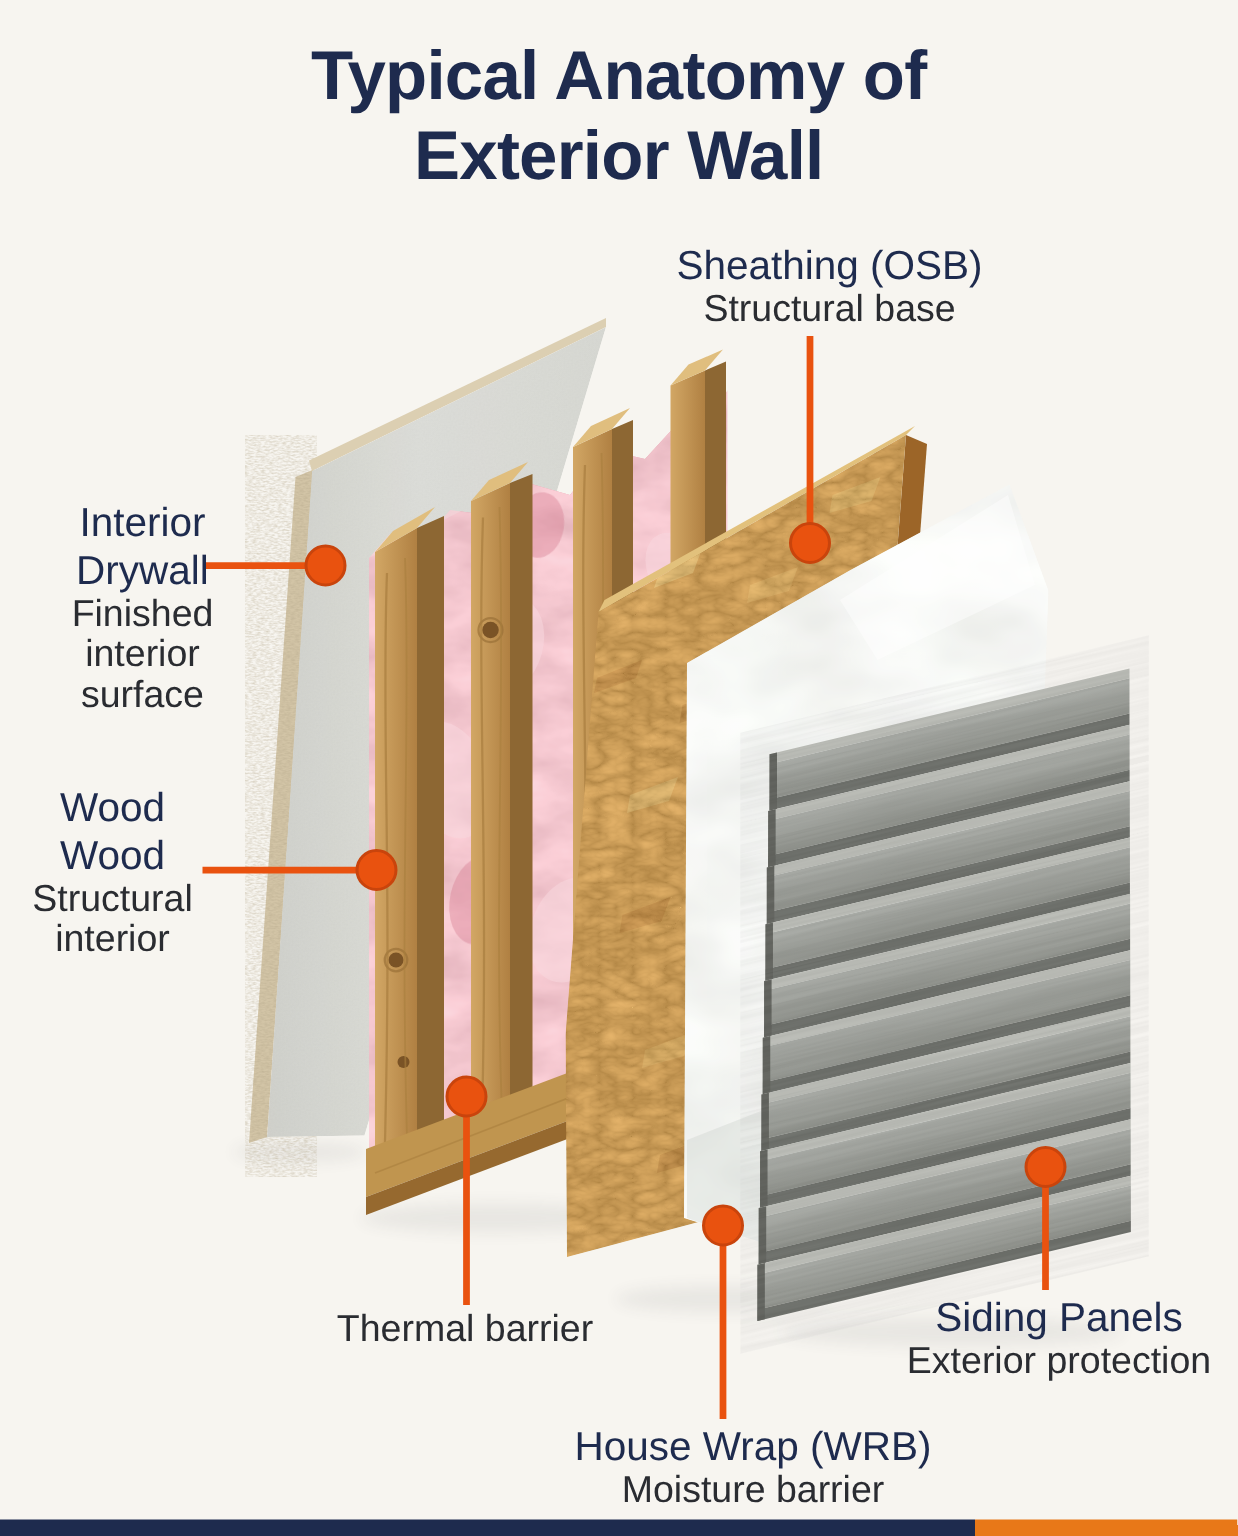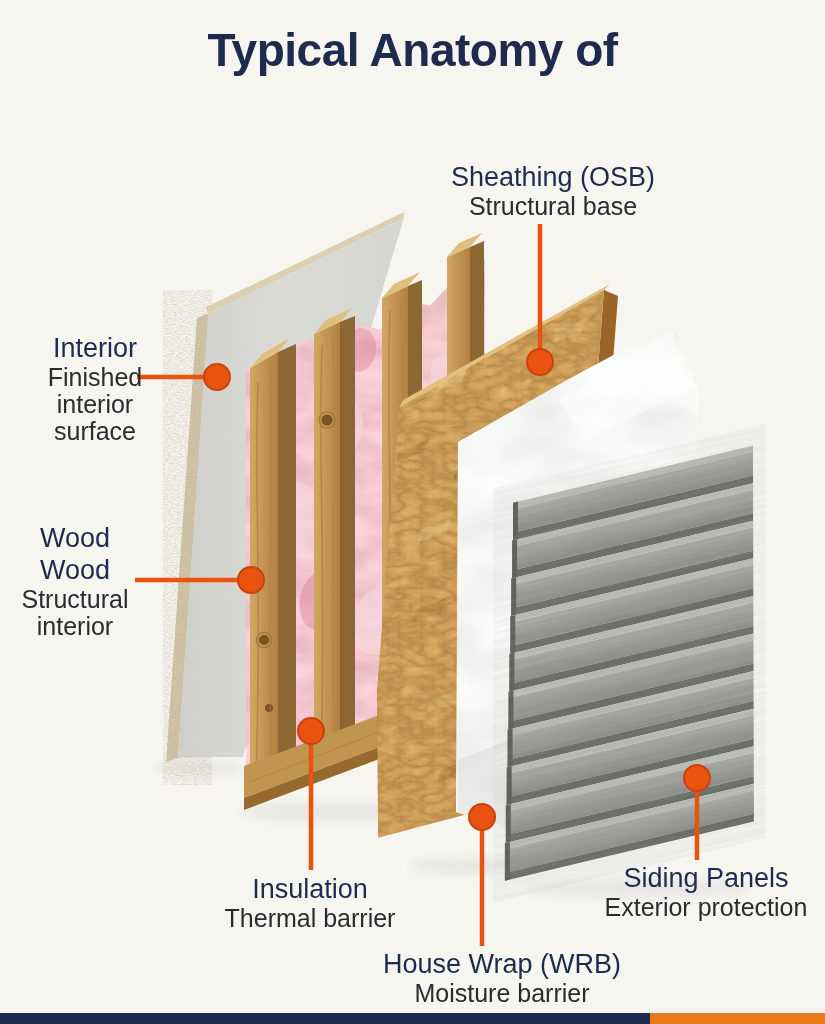--- a/index.html
+++ b/index.html
@@ -22,20 +22,21 @@
   .footer .navy{width:650px;height:100%;background:var(--footer-navy)}
   .footer .orange{flex:1;height:100%;background:var(--footer-orange)}
 </style>
 </head>
 <body>
 
 <div class="page">
 
   <h1 class="title">
     <span>Typical Anatomy of</span><br>
+    <span>Exterior Wall</span>
   </h1>
 
   <svg class="scene" viewBox="0 0 825 1024" aria-hidden="true">
     <defs>
       <linearGradient id="gDry" x1="0" y1="0" x2="1" y2="0">
         <stop offset="0" stop-color="#cccdc7"></stop>
           <stop offset="0.45" stop-color="#d9dad5"></stop>
           <stop offset="1" stop-color="#d3d4cf"></stop>
       </linearGradient>
       <linearGradient id="gStud" x1="0" y1="0" x2="1" y2="0">
@@ -303,34 +304,34 @@
     </g>
   </svg>
 
   <div class="label" style="left:403px;top:161px;width:300px">
     <div class="t">Sheathing (OSB)</div>
     <div class="s">Structural base</div>
   </div>
 
   <div class="label" style="left:15px;top:332px;width:160px">
     <div class="t">Interior</div>
+    <div class="t">Drywall</div>
     <div class="s">Finished</div>
     <div class="s">interior</div>
     <div class="s">surface</div>
   </div>
 
   <div class="label" style="left:0px;top:522px;width:150px">
     <div class="t">Wood</div>
     <div class="t">Wood</div>
     <div class="s">Structural</div>
     <div class="s">interior</div>
   </div>
 
   <div class="label" style="left:160px;top:873px;width:300px">
-    <div class="t">Insulation</div>
     <div class="s">Thermal barrier</div>
   </div>
 
   <div class="label" style="left:352px;top:948px;width:300px">
     <div class="t">House Wrap (WRB)</div>
     <div class="s">Moisture barrier</div>
   </div>
 
   <div class="label" style="left:556px;top:862px;width:300px">
     <div class="t">Siding Panels</div>

